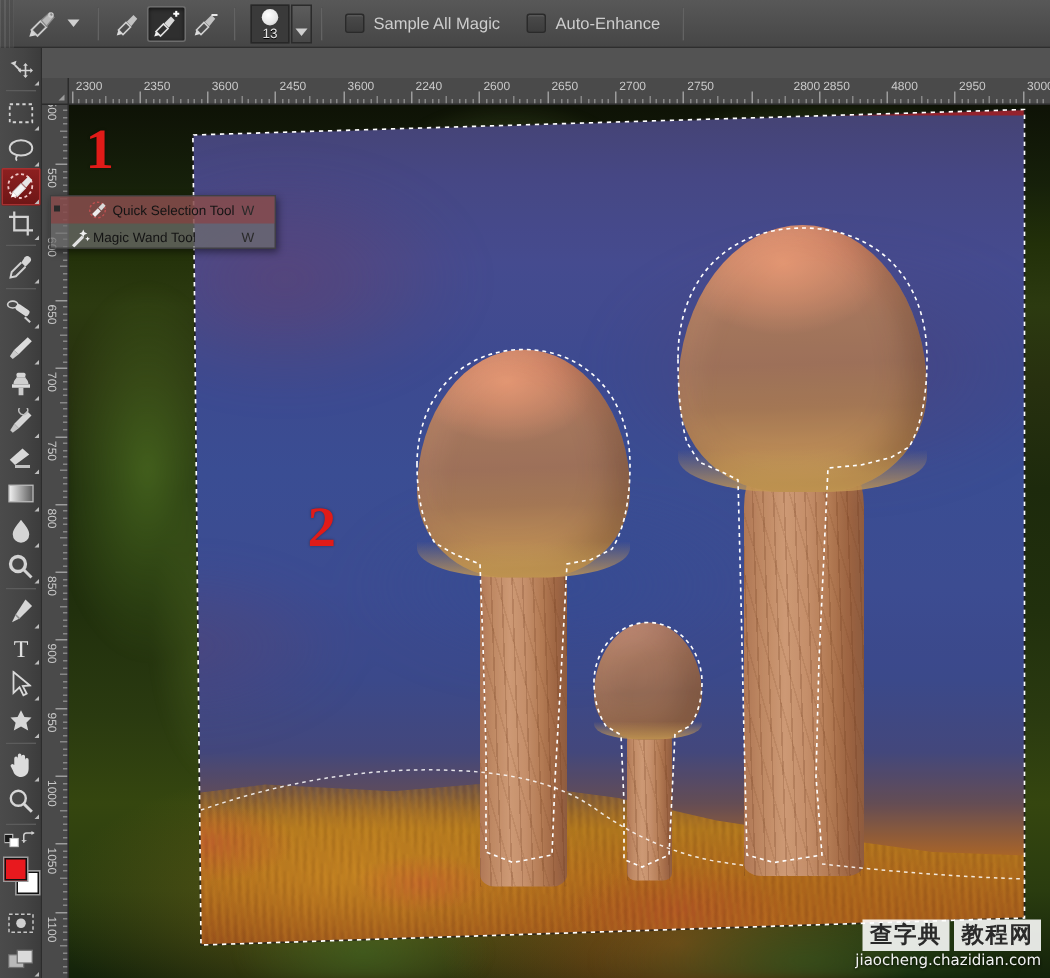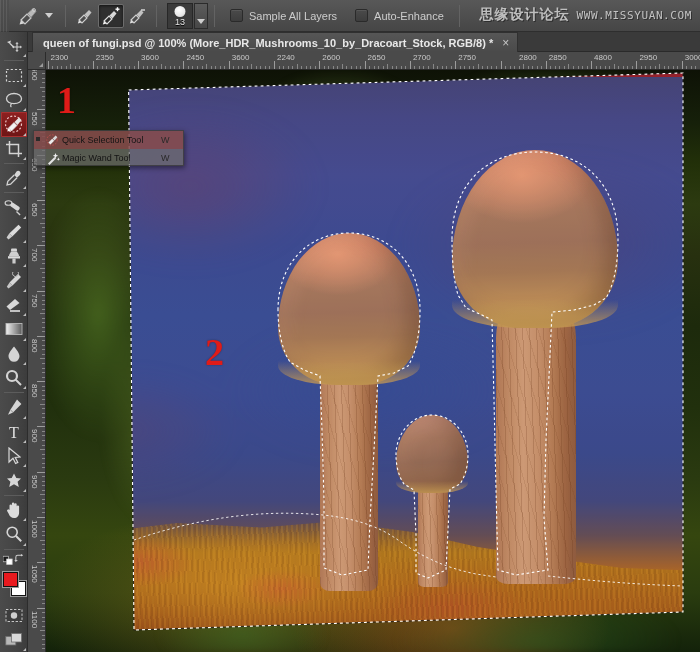--- a/index.html
+++ b/index.html
@@ -316,21 +316,21 @@
   .flyout {
     position: absolute; left: 33px; top: 130px; width: 151px; height: 36px;
     background: rgba(110,110,110,.72);
     border: 1px solid rgba(40,40,40,.6);
     box-shadow: 1px 2px 5px rgba(0,0,0,.45);
   }
   .fly-row {
     height: 18px; display: flex; align-items: center; position: relative;
     font-size: 9px; color: #1d1d1d;
   }
-  .fly-row.sel { background: rgba(150,56,56,.55); }
+  .fly-row.sel { background: rgba(150,56,56,.55); padding-left: 13px; }
   .fly-bullet {
     position: absolute; left: 2px; top: 6px; width: 4px; height: 4px; background: #2a2a2a;
   }
   .fly-icon { width: 20px; margin-left: 8px; display:flex; align-items:center; justify-content:center;}
   .fly-label { flex: 1; color: #141414; }
   .fly-key { width: 22px; text-align: left; color: #2a2a2a; }
 
   
   .wm-bottom {
     position: absolute; right: 6px; bottom: 6px;
@@ -409,35 +409,31 @@
       </div>
       <div class="brush-drop">
         <span class="caret-down"></span>
       </div>
     </div>
 
     <div class="sep"></div>
 
     <div class="chk-wrap">
       <span class="chk"></span>
-      <span class="chk-label">Sample All Layers</span>
+      <span class="chk-label">Sample All Magic</span>
     </div>
 
     <div class="chk-wrap">
       <span class="chk"></span>
       <span class="chk-label">Auto-Enhance</span>
     </div>
 
     <div class="sep"></div>
 
 
-    <div class="watermark-top">
-      <span class="wm-cn">思缘设计论坛</span>
-      <span class="wm-en">WWW.MISSYUAN.COM</span>
-    </div>
   </div>
 
   <div class="toolbar">
 
     <div class="tb-item">
       <svg width="17" height="17" viewBox="0 0 17 17">
         <path d="M2 4 L6 2.5 L5 6 Z" fill="#d3d3d3"></path>
         <path d="M5 5.5 L9 9.5" stroke="#d3d3d3" stroke-width="1.2"></path>
         <g stroke="#d3d3d3" stroke-width="1.1" fill="none">
           <path d="M12 5 v8 M8 9 h8"></path>
@@ -644,26 +640,20 @@
 
     <div class="tb-item">
       <svg width="18" height="16" viewBox="0 0 18 16">
         <rect x="0.8" y="4.5" width="10" height="8.5" fill="#b9b9b9" stroke="#6f6f6f" stroke-width=".8"></rect>
         <rect x="6.5" y="1.5" width="10" height="8.5" fill="#dadada" stroke="#6f6f6f" stroke-width=".8"></rect>
       </svg>
       <span class="corner"></span>
     </div>
   </div>
 
-  <div class="tabbar">
-    <div class="doc-tab">
-      <span class="doc-tab-title">queen of fungi.psd @ 100% (More_HDR_Mushrooms_10_by_Dracoart_Stock, RGB/8) *</span>
-      <span class="tab-close">×</span>
-    </div>
-  </div>
 
   <div class="ruler-corner"></div>
   <div class="ruler-h" id="rulerH">
       <div class="rh-tick" style="left: 1.5px; height: 8px;"></div>
       <div class="rh-label" style="left: 4.5px;">2300</div>
       <div class="rh-tick" style="left: 6.03px; height: 3px; opacity: 0.75;"></div>
       <div class="rh-tick" style="left: 10.56px; height: 3px; opacity: 0.75;"></div>
       <div class="rh-tick" style="left: 15.09px; height: 3px; opacity: 0.75;"></div>
       <div class="rh-tick" style="left: 19.62px; height: 3px; opacity: 0.75;"></div>
       <div class="rh-tick" style="left: 24.15px; height: 5px; opacity: 0.75;"></div>
@@ -764,21 +754,21 @@
       <div class="rh-tick" style="left: 413.73px; height: 3px; opacity: 0.75;"></div>
       <div class="rh-tick" style="left: 418.26px; height: 3px; opacity: 0.75;"></div>
       <div class="rh-tick" style="left: 422.79px; height: 3px; opacity: 0.75;"></div>
       <div class="rh-tick" style="left: 427.32px; height: 3px; opacity: 0.75;"></div>
       <div class="rh-tick" style="left: 431.85px; height: 5px; opacity: 0.75;"></div>
       <div class="rh-tick" style="left: 436.38px; height: 3px; opacity: 0.75;"></div>
       <div class="rh-tick" style="left: 440.91px; height: 3px; opacity: 0.75;"></div>
       <div class="rh-tick" style="left: 445.44px; height: 3px; opacity: 0.75;"></div>
       <div class="rh-tick" style="left: 449.97px; height: 3px; opacity: 0.75;"></div>
       <div class="rh-tick" style="left: 454.5px; height: 8px;"></div>
-      <div class="rh-label" style="left: 473px;">2800</div>
+      <div class="rh-label" style="left: 483px;">2800</div>
       <div class="rh-tick" style="left: 459.03px; height: 3px; opacity: 0.75;"></div>
       <div class="rh-tick" style="left: 463.56px; height: 3px; opacity: 0.75;"></div>
       <div class="rh-tick" style="left: 468.09px; height: 3px; opacity: 0.75;"></div>
       <div class="rh-tick" style="left: 472.62px; height: 3px; opacity: 0.75;"></div>
       <div class="rh-tick" style="left: 477.15px; height: 5px; opacity: 0.75;"></div>
       <div class="rh-tick" style="left: 481.68px; height: 3px; opacity: 0.75;"></div>
       <div class="rh-tick" style="left: 486.21px; height: 3px; opacity: 0.75;"></div>
       <div class="rh-tick" style="left: 490.74px; height: 3px; opacity: 0.75;"></div>
       <div class="rh-tick" style="left: 495.27px; height: 3px; opacity: 0.75;"></div>
       <div class="rh-tick" style="left: 499.8px; height: 8px;"></div>
@@ -1018,20 +1008,27 @@
                L370 503 L370 465 L368 420 L358 414 C353 407 350 396 350 385 Z" fill="none" stroke="#ffffff" stroke-width="1.1" stroke-dasharray="2.6 2.6"></path>
 
       <path d="M88 470 C140 452 200 440 264 444 C300 446 330 454 352 470
                C376 487 400 498 430 504 L450 507" fill="none" stroke="#ffffff" stroke-width="1" stroke-dasharray="2.4 2.6" opacity=".85"></path>
       <path d="M502 506 C540 510 580 514 637 516" fill="none" stroke="#ffffff" stroke-width="1" stroke-dasharray="2.4 2.6" opacity=".85"></path>
     </svg>
 
     <div class="num-ann" style="left:11px; top:8px; font-size:38px;">1</div>
     <div class="num-ann" style="left:159px; top:260px; font-size:38px;">2</div>
 
+    <div class="wm-bottom">
+      <div class="wmb-row">
+        <span class="wmb-box">查字典</span>
+        <span class="wmb-box">教程网</span>
+      </div>
+      <span class="wmb-url">jiaocheng.chazidian.com</span>
+    </div>
   </div>
 
   <div class="flyout">
     <div class="fly-row sel">
       <span class="fly-bullet"></span>
       <span class="fly-icon">
         <svg width="15" height="12" viewBox="0 0 15 12">
           <circle cx="7" cy="6" r="5.2" fill="none" stroke="#c05050" stroke-width=".9" stroke-dasharray="1.6 1.4"></circle>
           <path d="M3.4 8.6 L7.2 4.8 L9.2 6.8 L5.4 10.6 Z" fill="#ececec"></path>
           <path d="M7.6 4.4 L10.6 1.4 L12.4 3.2 L9.6 6.4 Z" fill="#dadada"></path>

